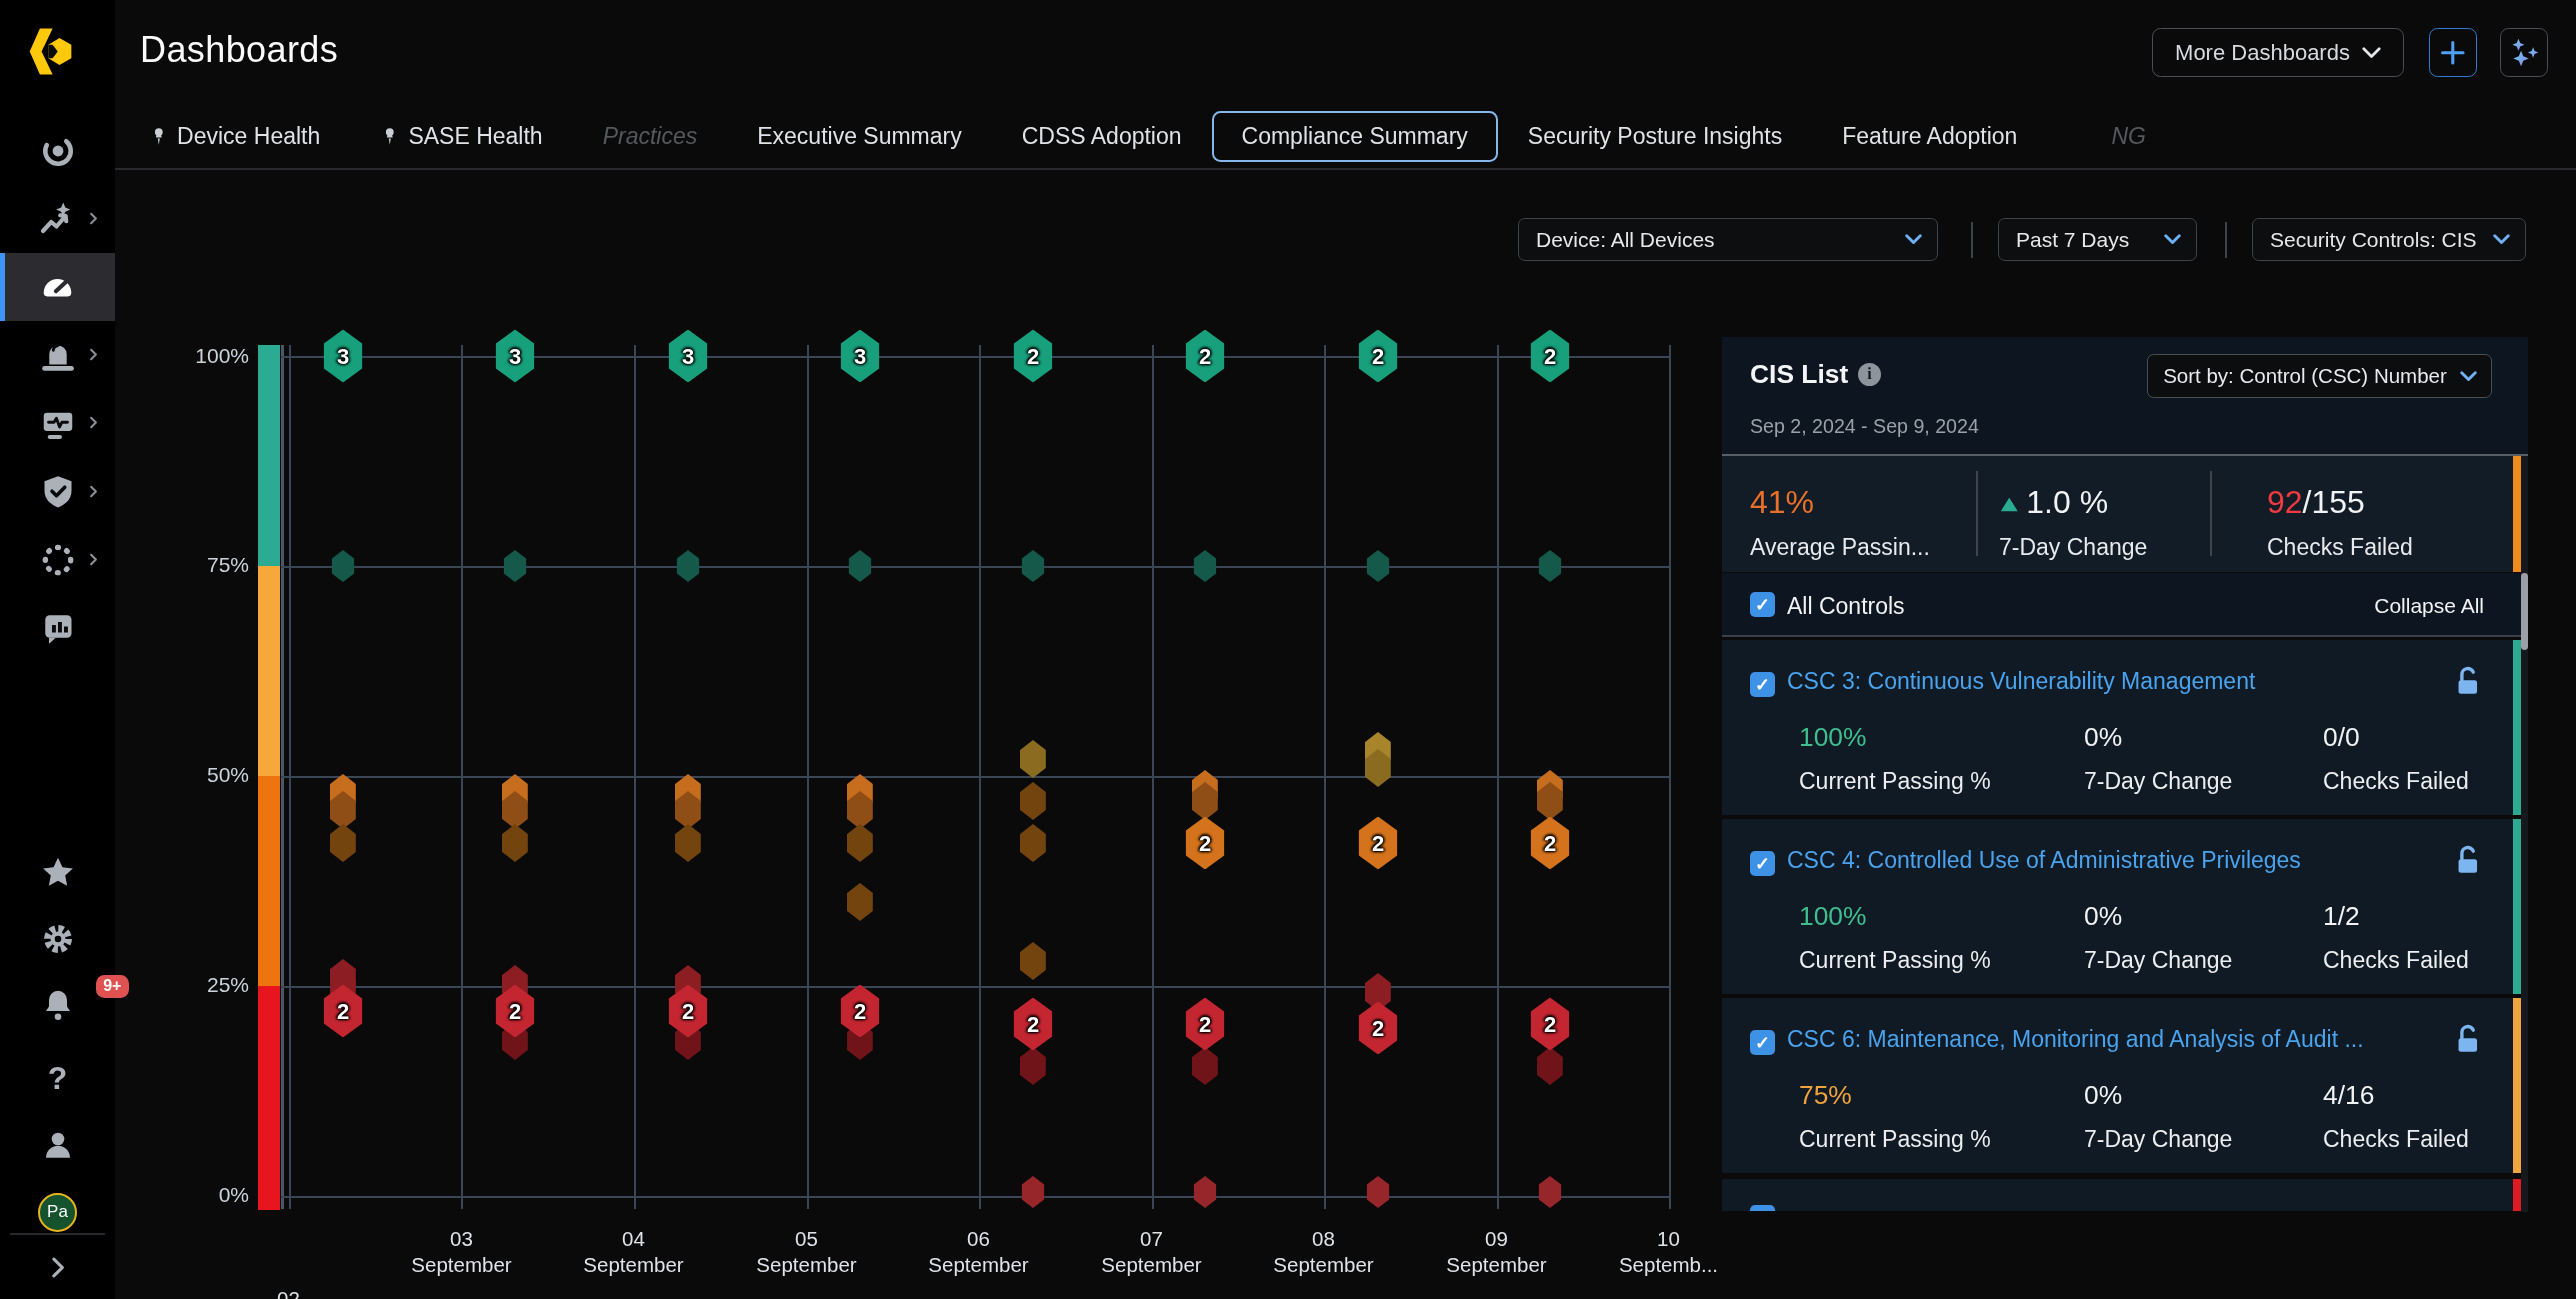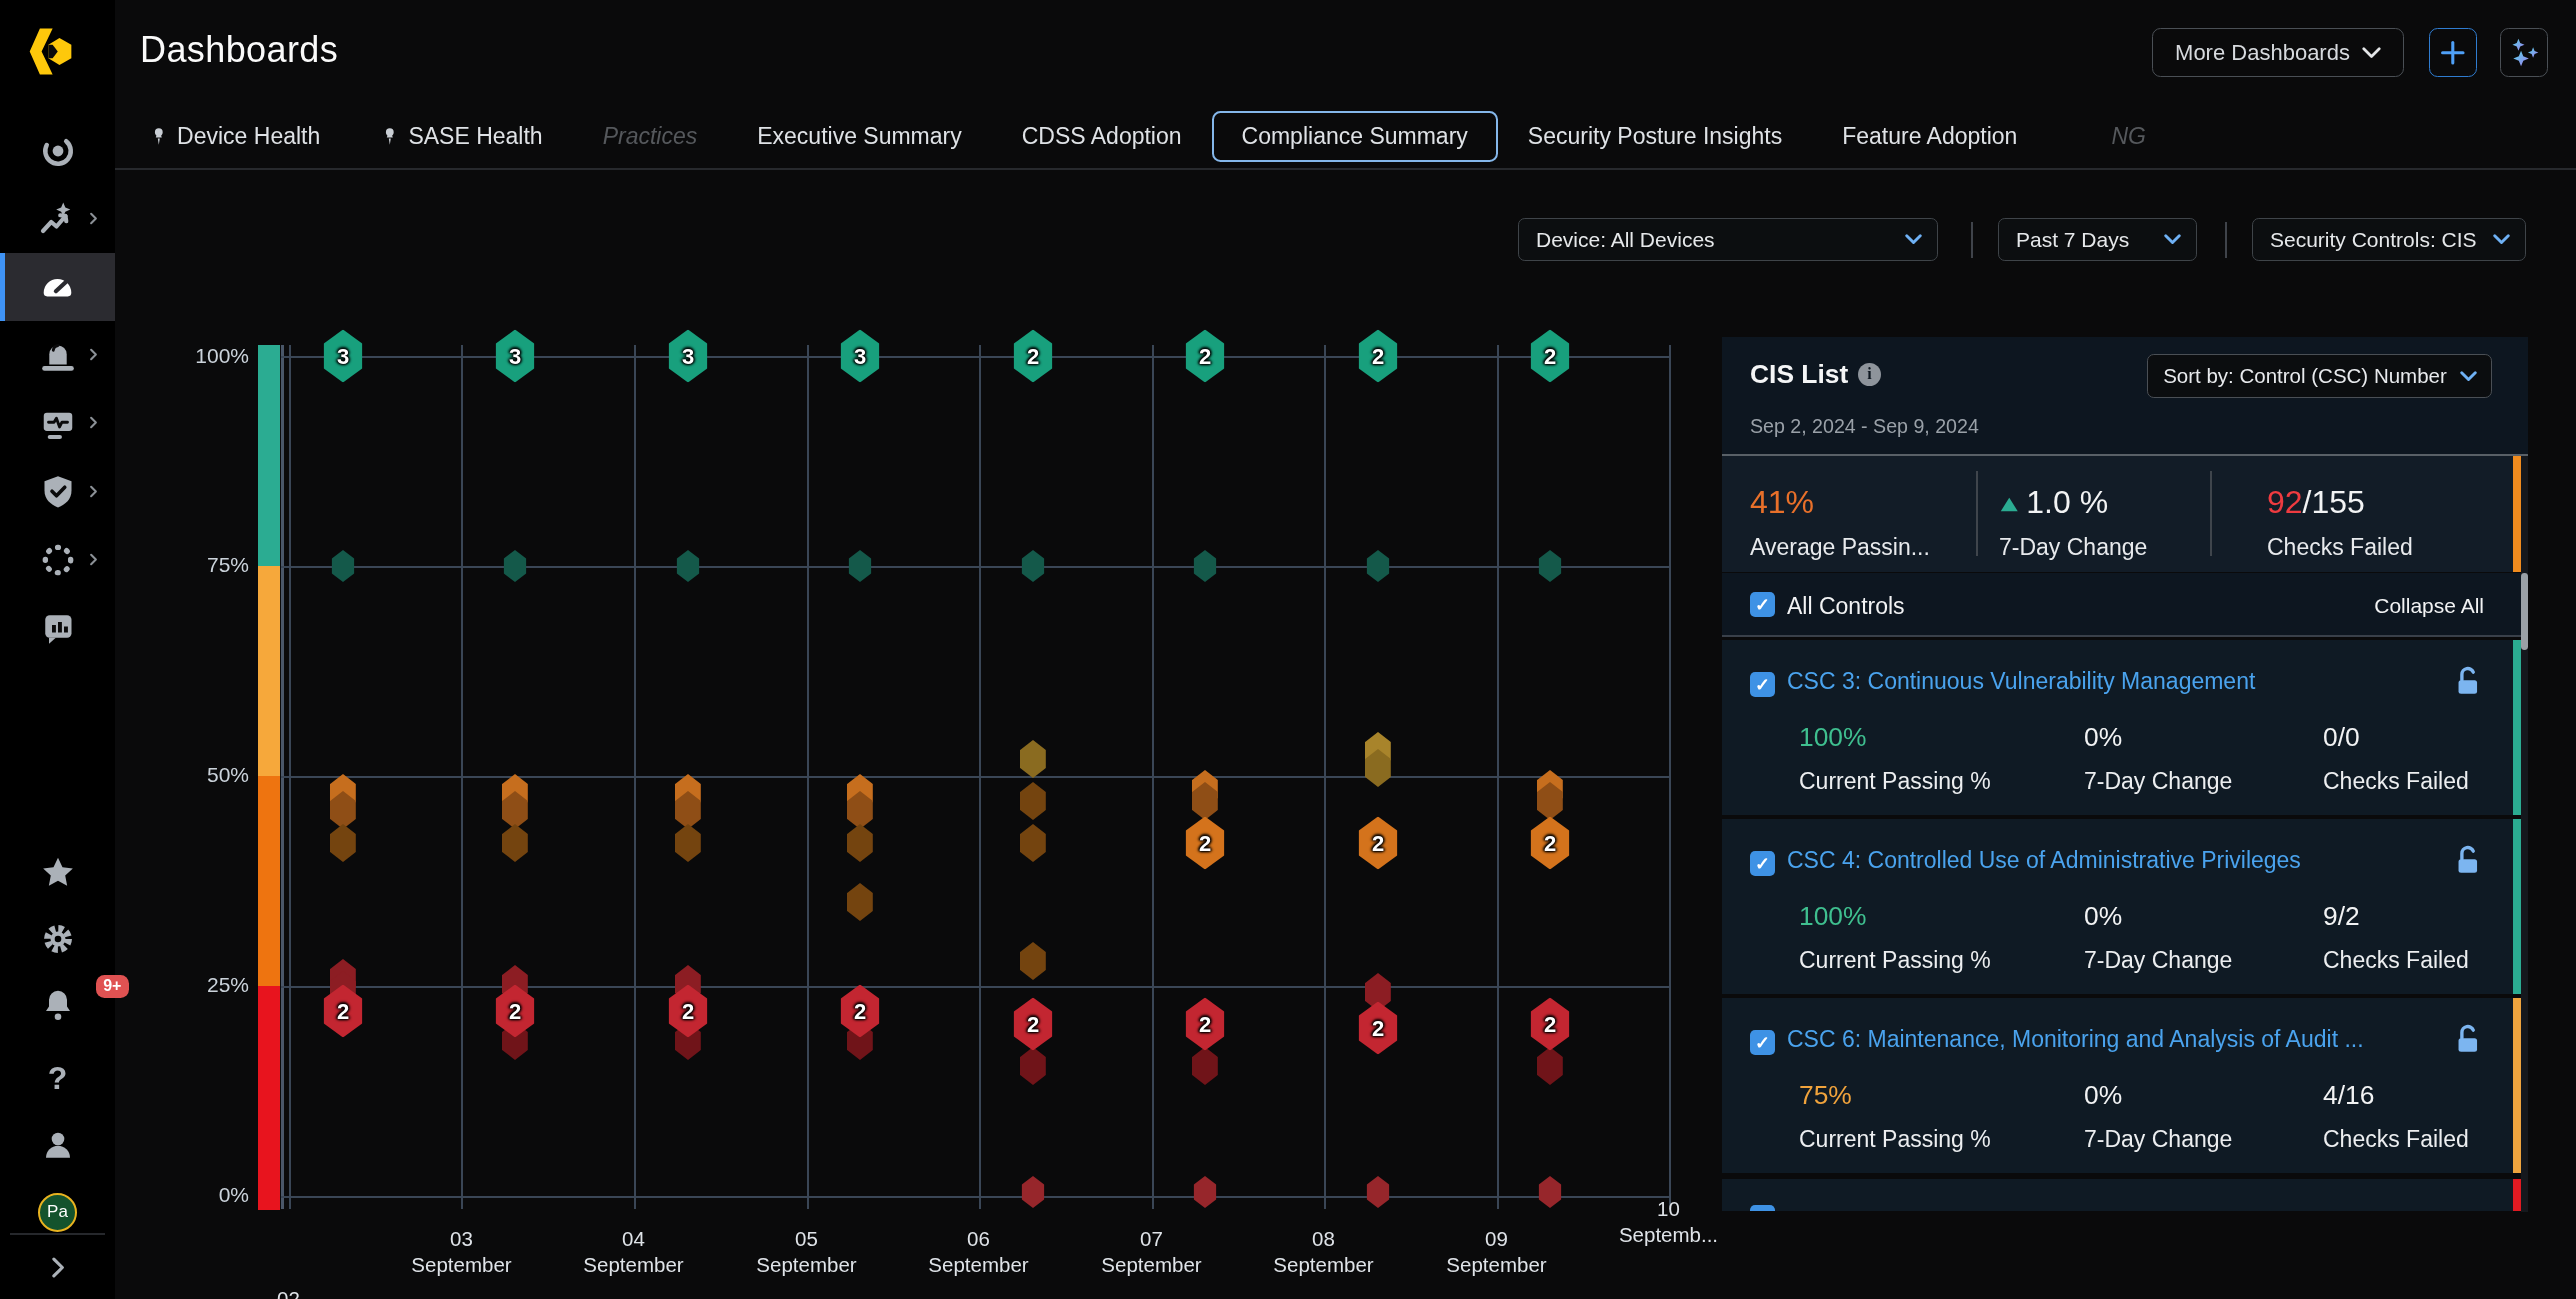--- a/index.html
+++ b/index.html
@@ -324,21 +324,21 @@
       <div class="xlabel" style="left:1247px;top:1226px">
         <div>08</div>
         <div>September</div>
       </div>
       <div class="vgrid" style="left:1497px;top:345px;height:864px"></div>
       <div class="xlabel" style="left:1420px;top:1226px">
         <div>09</div>
         <div>September</div>
       </div>
       <div class="vgrid" style="left:1669px;top:345px;height:864px"></div>
-      <div class="xlabel" style="left:1592px;top:1196px">
+      <div class="xlabel" style="left:1592px;top:1226px">
         <div>10</div>
         <div>Septemb...</div>
       </div>
       <div class="hgrid" style="left:281px;width:1388px;top:356px"></div>
       <div class="ytick" style="left:172px;top:344px">100%</div>
       <div class="hgrid" style="left:281px;width:1388px;top:566px"></div>
       <div class="ytick" style="left:172px;top:553px">75%</div>
       <div class="hgrid" style="left:281px;width:1388px;top:776px"></div>
       <div class="ytick" style="left:172px;top:763px">50%</div>
       <div class="hgrid" style="left:281px;width:1388px;top:986px"></div>
@@ -509,21 +509,21 @@
         </div>
         <div class="csc-row" style="top:482px;height:175px">
           <div class="checkbox" style="position:absolute;left:28px;top:32px">✓</div>
           <div class="csc-title">CSC 4: Controlled Use of Administrative Privileges</div>
           <span style="position:absolute;right:47px;top:25.6px"><svg width="25.6" height="32" viewBox="0 0 30 38">
               <path d="M8 17 V10 a7 7 0 0 1 13.5 -2.6" fill="none" stroke="#7cb5f0" stroke-width="4" stroke-linecap="round"></path>
               <rect x="4" y="17" width="22" height="16" rx="3" fill="#7cb5f0"></rect>
             </svg></span>
           <div class="csc-val" style="left:77px;color:#3fbf8f">100%</div>
           <div class="csc-val" style="left:362px">0%</div>
-          <div class="csc-val" style="left:601px">9/2</div>
+          <div class="csc-val" style="left:601px">1/2</div>
           <div class="csc-lbl" style="left:77px">Current Passing %</div>
           <div class="csc-lbl" style="left:362px">7-Day Change</div>
           <div class="csc-lbl" style="left:601px">Checks Failed</div>
           <div class="edge" style="background:#2bac92"></div>
         </div>
         <div class="csc-row" style="top:661px;height:175px">
           <div class="checkbox" style="position:absolute;left:28px;top:32px">✓</div>
           <div class="csc-title">CSC 6: Maintenance, Monitoring and Analysis of Audit ...</div>
           <span style="position:absolute;right:47px;top:25.6px"><svg width="25.6" height="32" viewBox="0 0 30 38">
               <path d="M8 17 V10 a7 7 0 0 1 13.5 -2.6" fill="none" stroke="#7cb5f0" stroke-width="4" stroke-linecap="round"></path>

